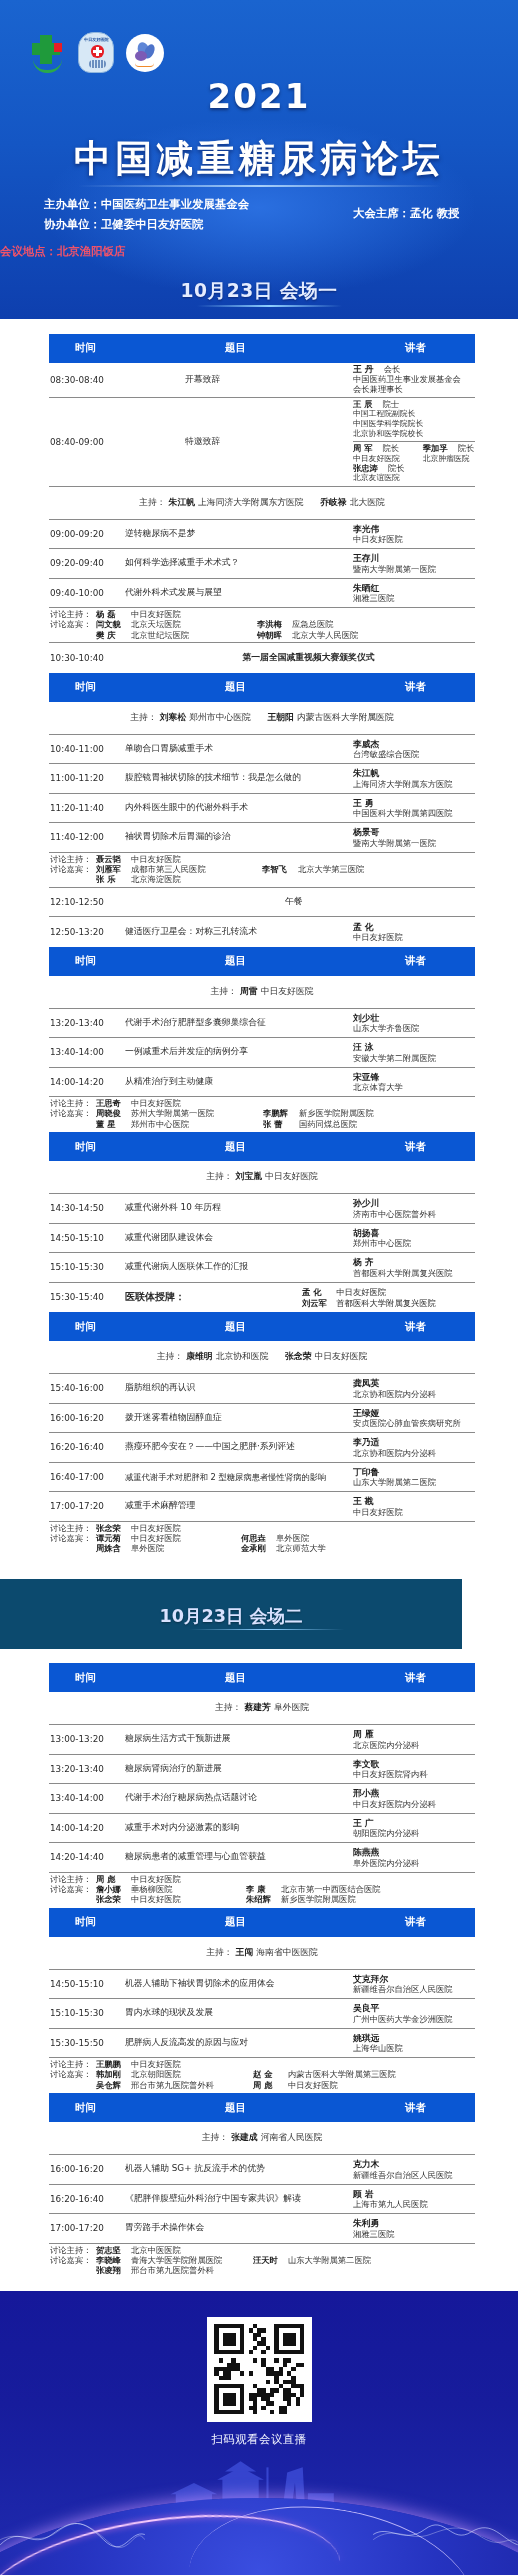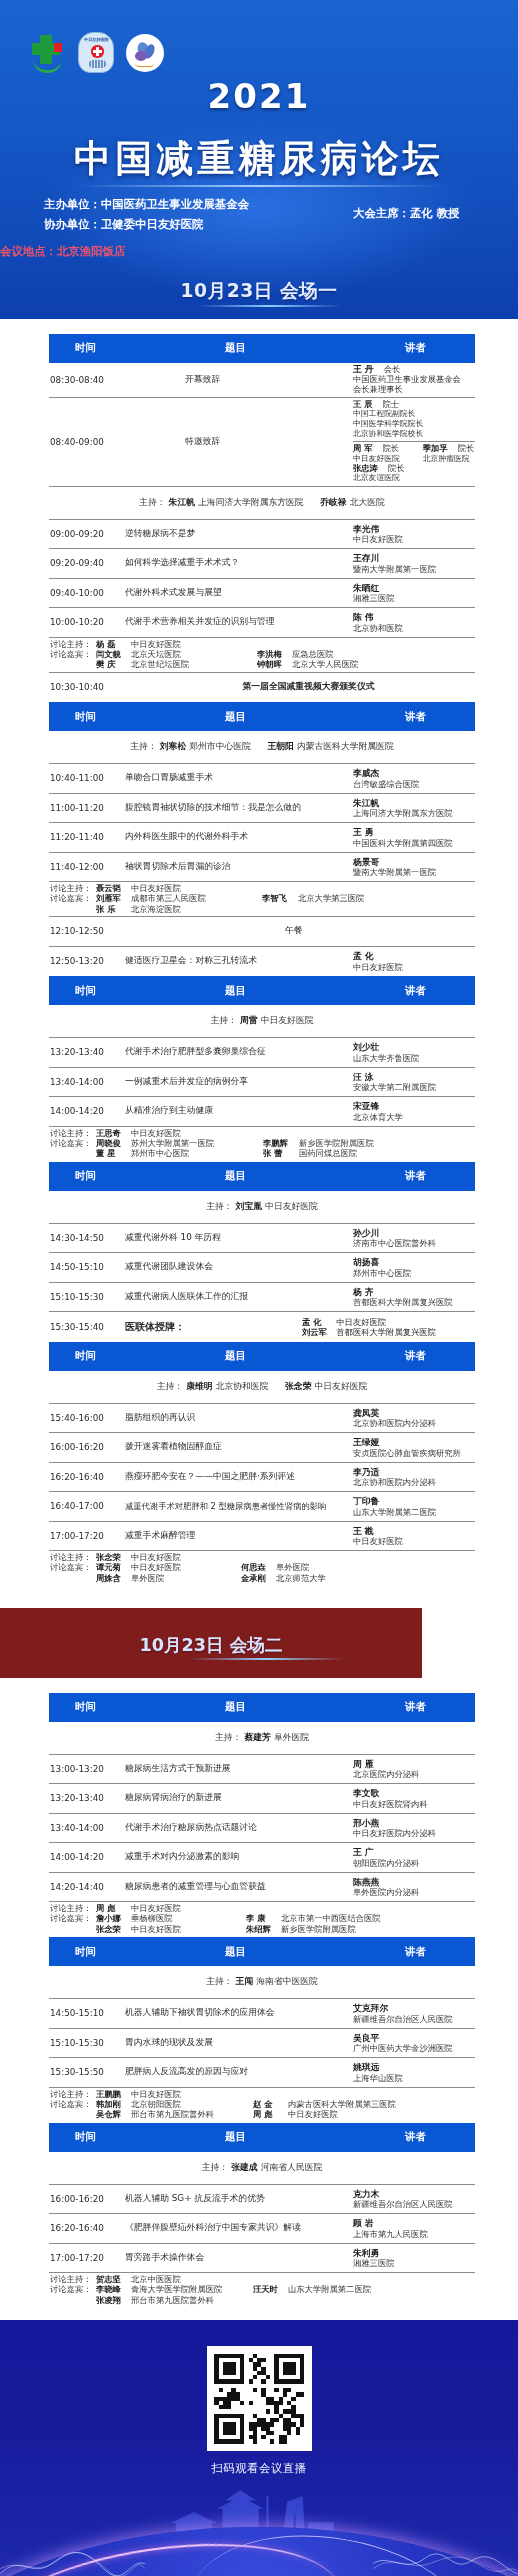--- a/index.html
+++ b/index.html
@@ -108,21 +108,21 @@
 
   .row.award .award-label { position: absolute; left: 0; width: 212px; text-align: center; top: 50%; transform: translateY(-50%); font-weight: bold; font-size: 10px; }
   .row.award .award-names { position: absolute; left: 253px; top: 50%; transform: translateY(-50%); font-size: 8.3px; line-height: 10.4px; }
   .award-names .an { display: flex; gap: 7.3px; }
   .award-names .an b { width: 27px; color: #1e1e1e; }
 
   .spacer { height: 22px; }
 
   
   .banner2 {
-    position: relative; width: 422px; height: 70px; background: #7f1d1d; margin-top: 0;
+    position: relative; width: 462px; height: 70px; background: #0c4a6e; margin-top: 0;
   }
   .banner2 .title { position: absolute; top: 25px; left: 0; width: 100%; text-align: center; font-size: 17.6px; font-weight: bold; color: #d9e2ff; text-shadow: 0 1px 2.1px rgba(0,0,0,0.35); }
   .banner2 .line { position: absolute; top: 50px; left: 189px; width: 155px; height: 1.6px; background: linear-gradient(90deg, rgba(120,190,255,0) 0%, #8fd0ff 50%, rgba(120,190,255,0) 100%); }
   .schedule.second { margin-top: 14.5px; }
 
   
   .footer {
     position: relative; width: 518px; height: 284px; margin-top: 12.4px; overflow: hidden;
     background: linear-gradient(180deg, #15189a 0%, #171c9c 40%, #1f2bb0 100%);
   }
@@ -242,28 +242,20 @@
         <span class="sp-name">王存川</span>
         <span class="sp-org">暨南大学附属第一医院</span>
       </div>
     </div>
   <div class="row">
       <span class="time">09:40-10:00</span>
       <span class="topic">代谢外科术式发展与展望</span>
       <div class="speaker">
         <span class="sp-name">朱晒红</span>
         <span class="sp-org">湘雅三医院</span>
-      </div>
-    </div>
-  <div class="row">
-      <span class="time">10:00-10:20</span>
-      <span class="topic">代谢手术营养相关并发症的识别与管理</span>
-      <div class="speaker">
-        <span class="sp-name">陈  伟</span>
-        <span class="sp-org">北京协和医院</span>
       </div>
     </div>
   <div class="row discuss">
     <div class="discuss-grid">
       <div class="discuss-line">
           <span class="lbl">讨论主持：</span>
           <span class="n1">杨  磊</span>
           <span class="o1">中日友好医院</span>
         </div>
       <div class="discuss-line">

